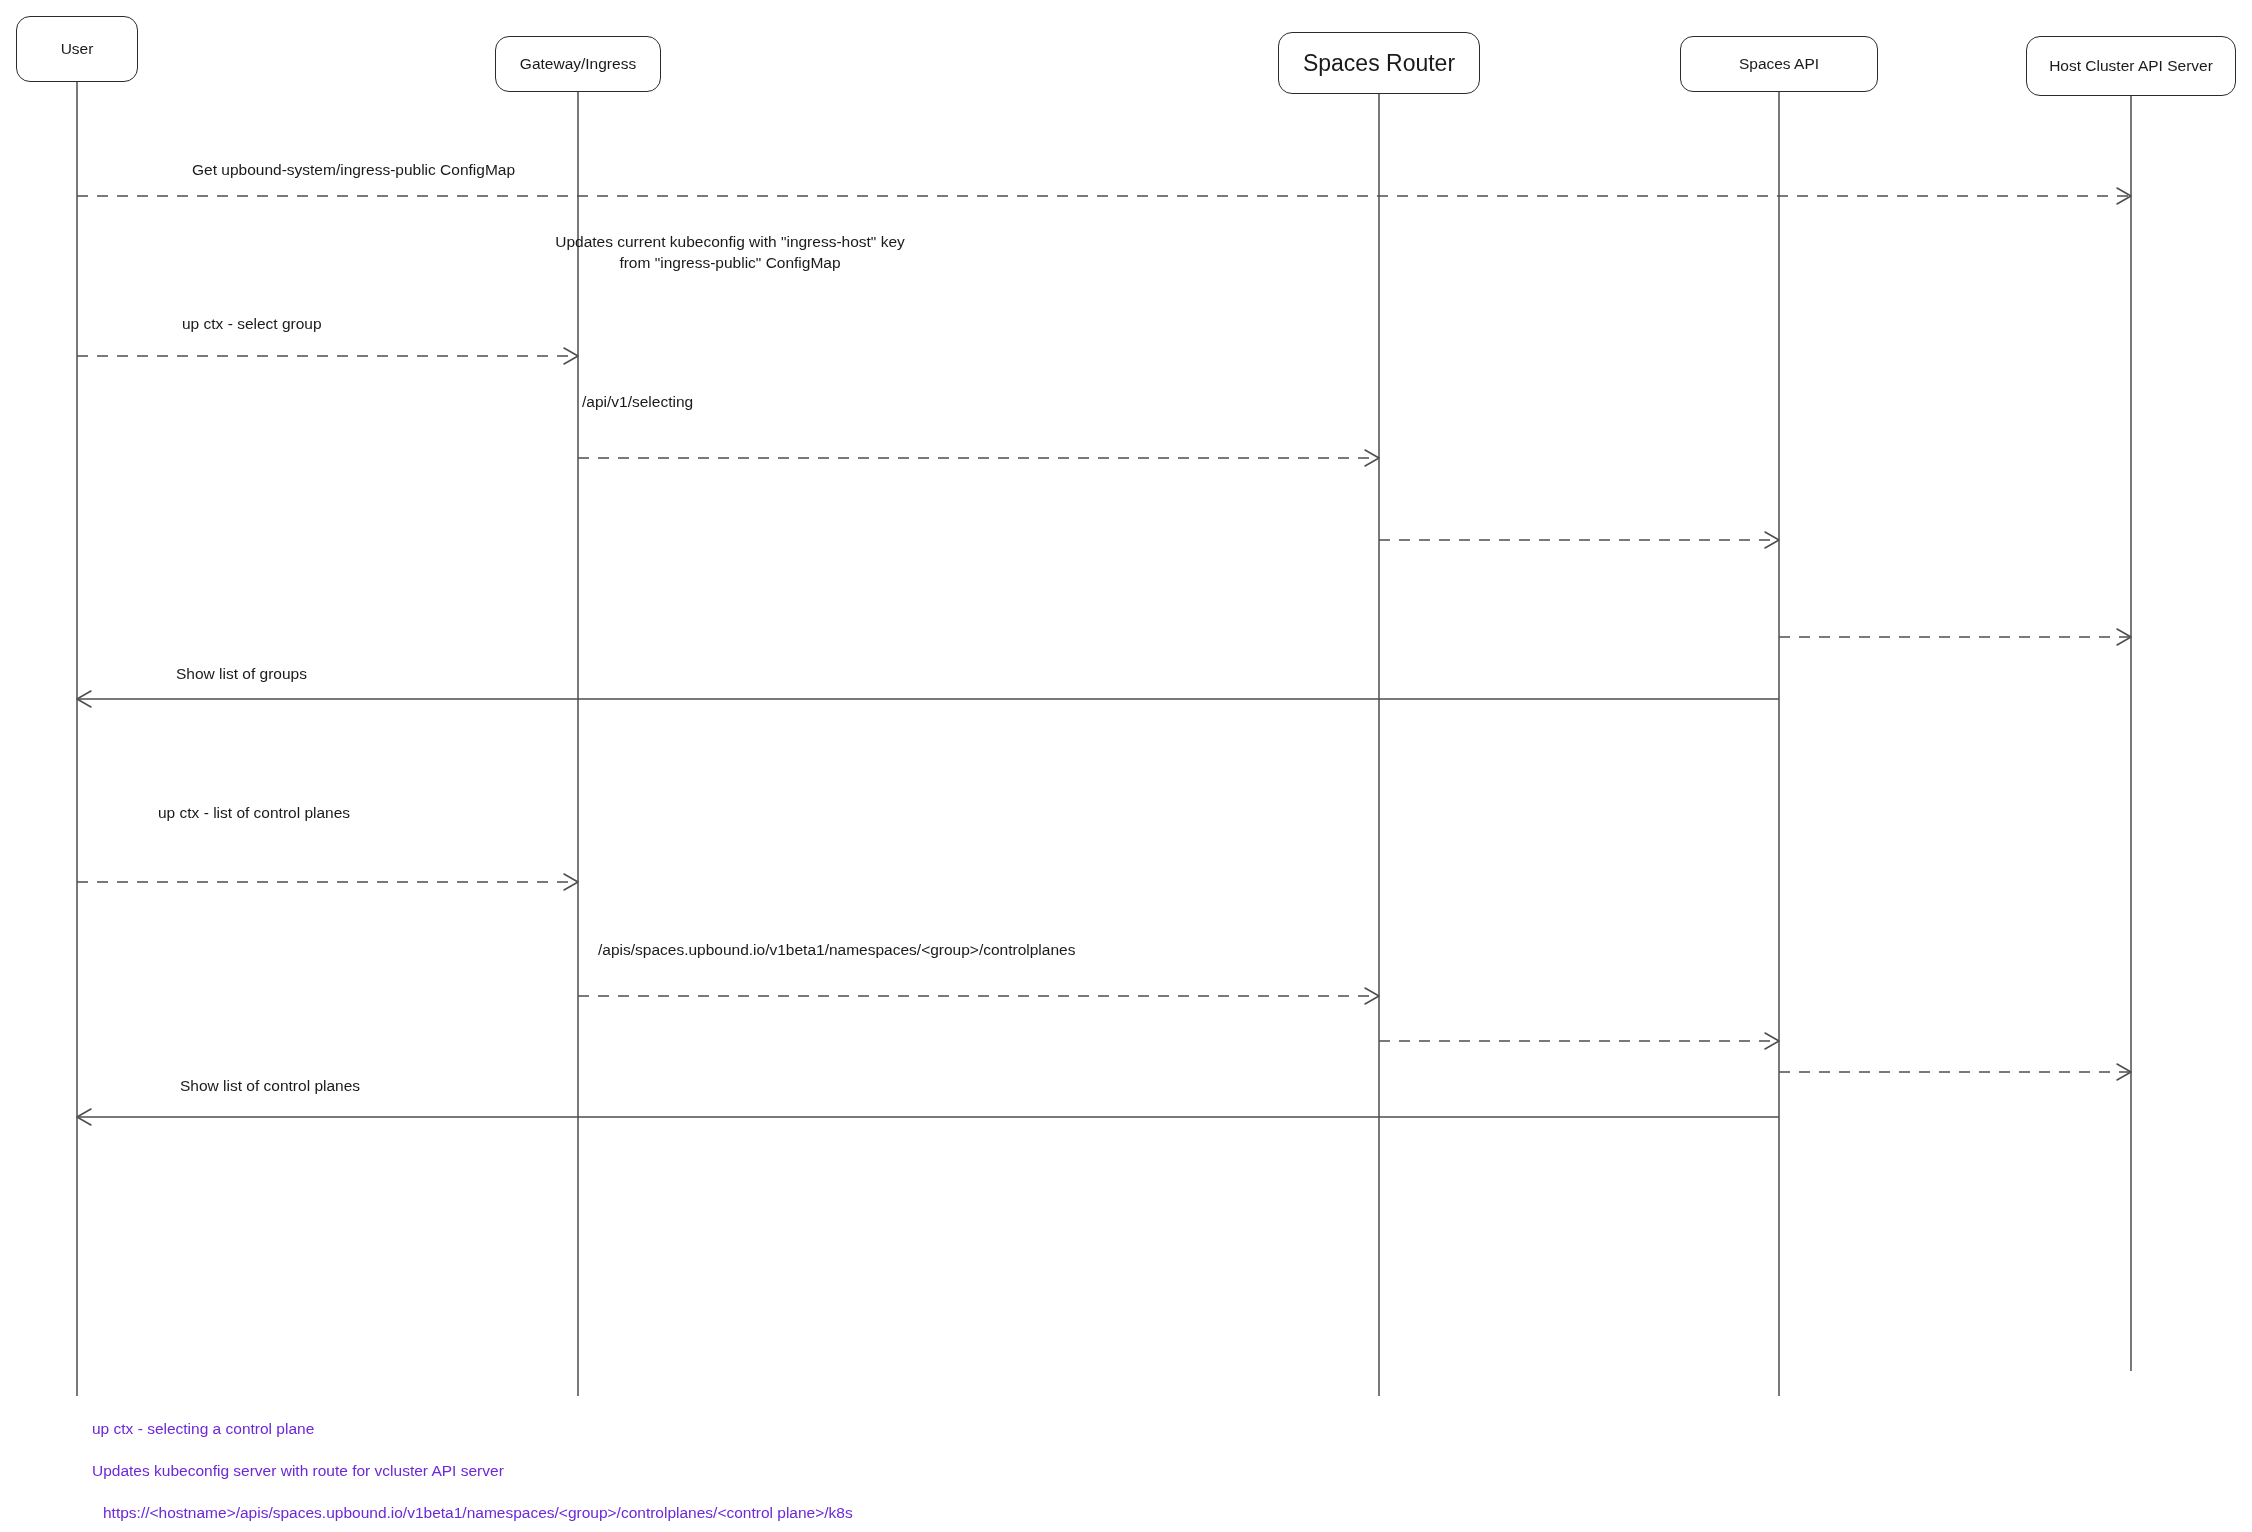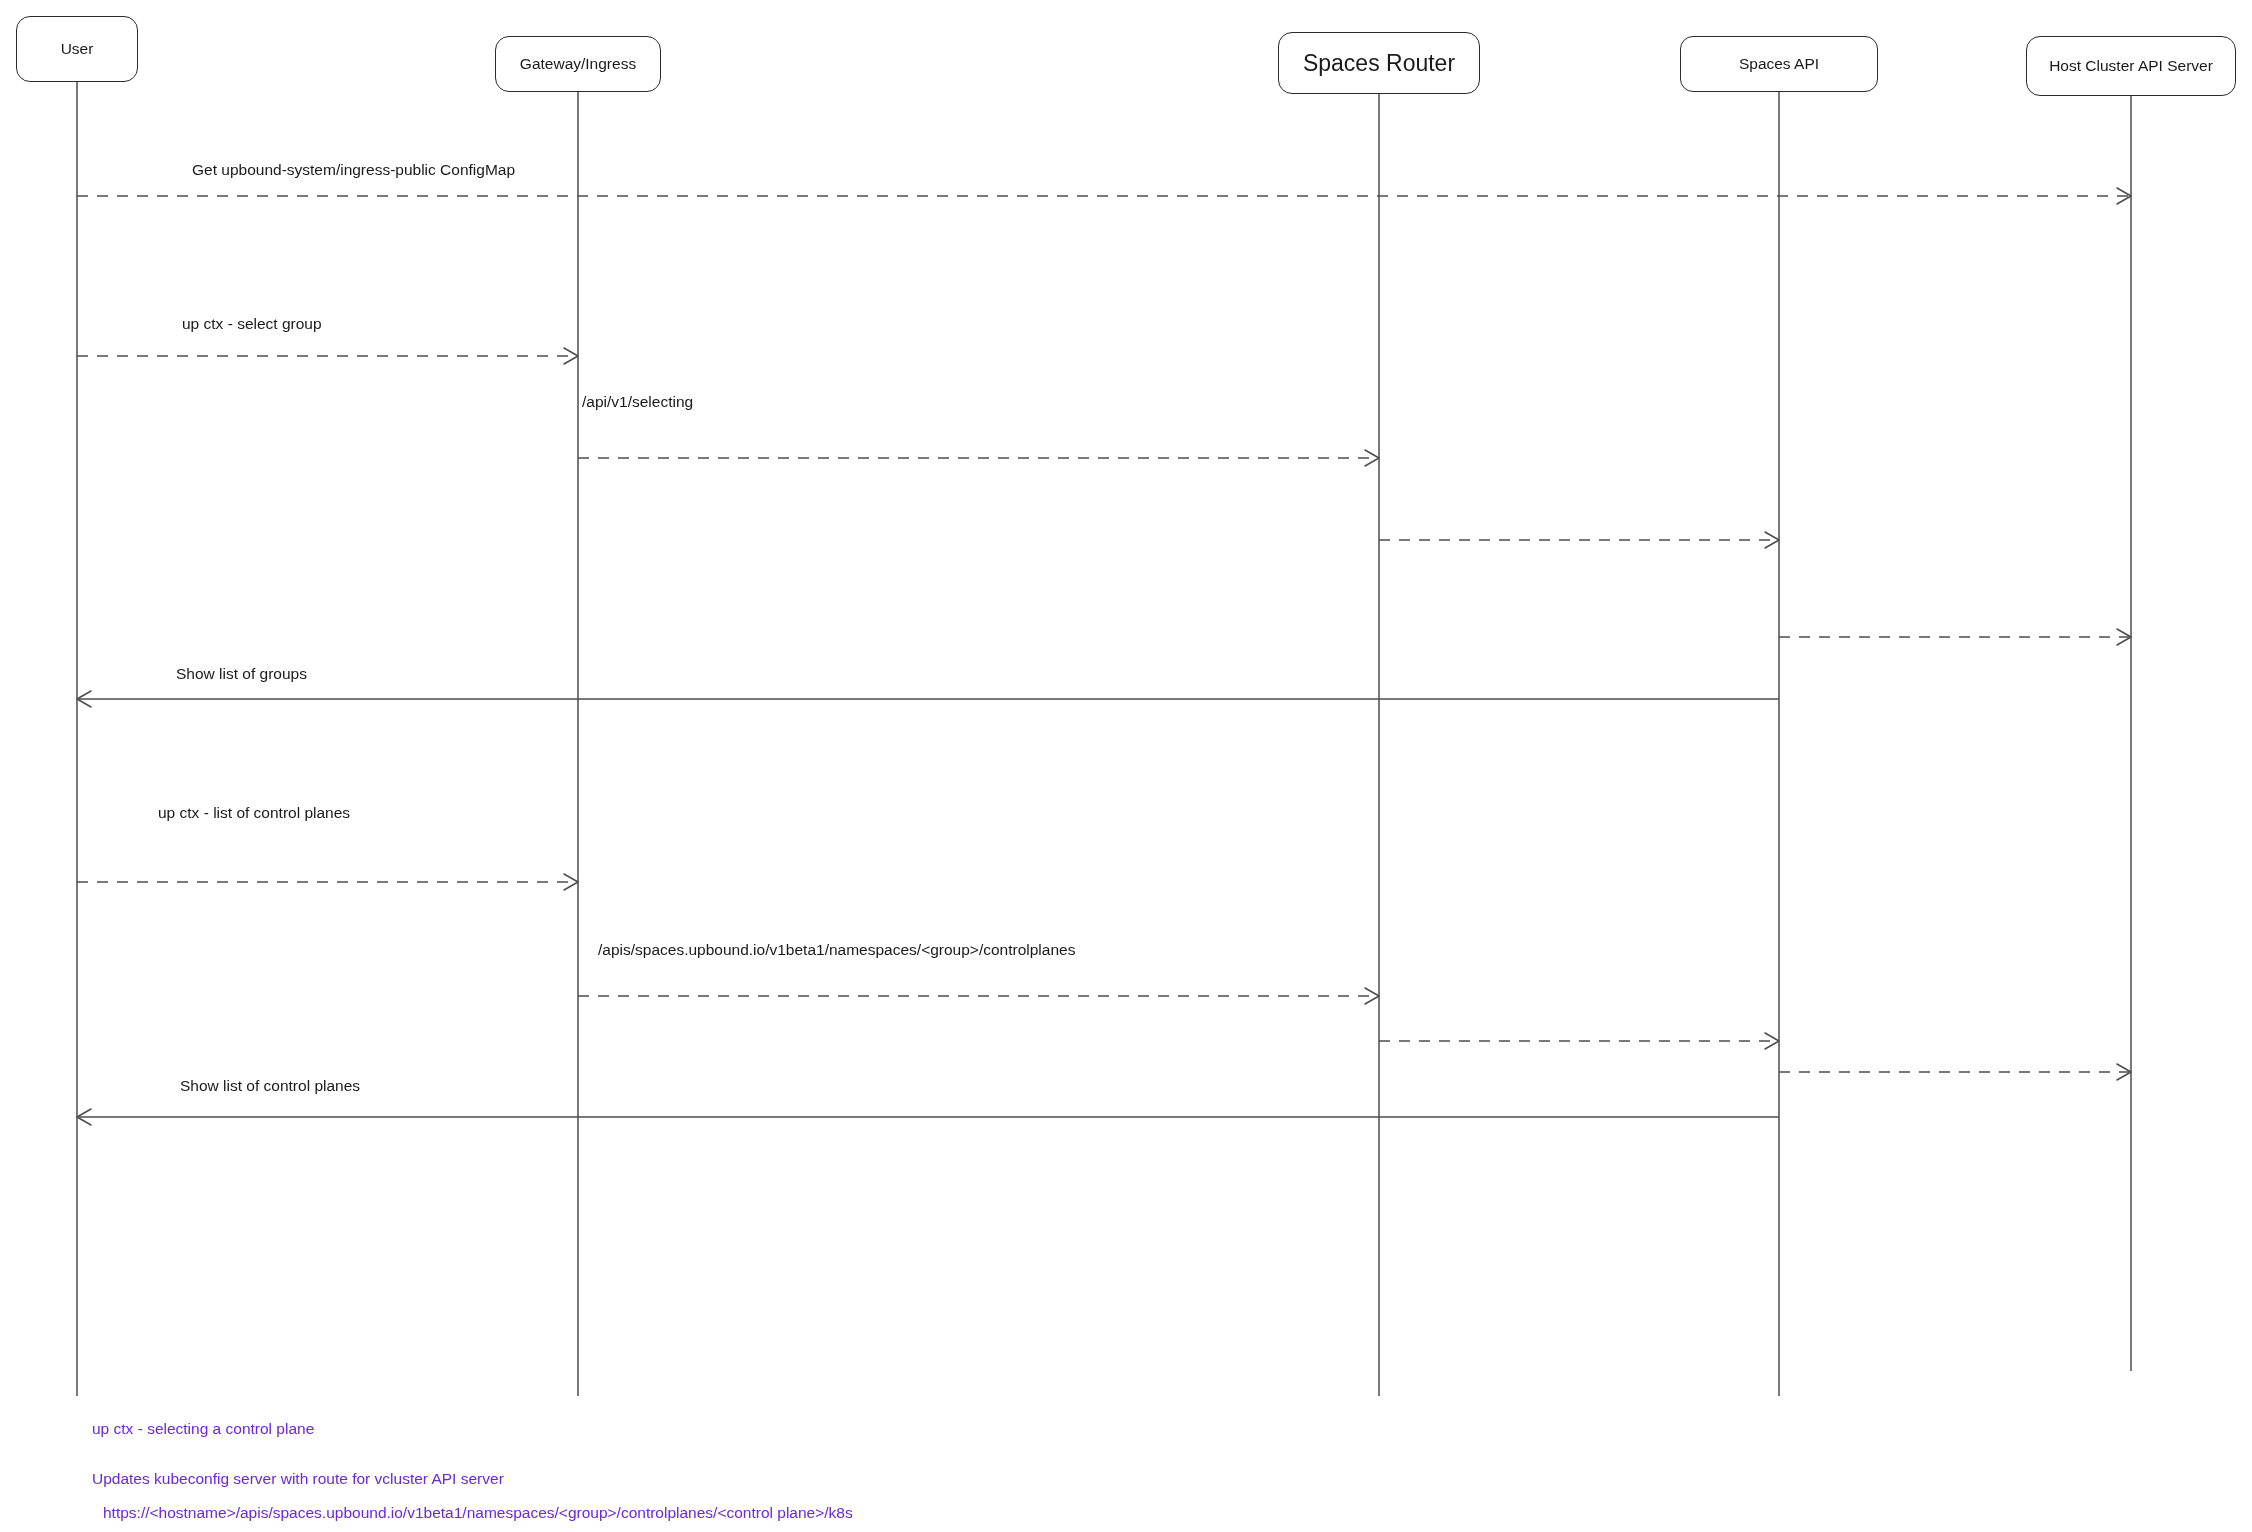--- a/index.html
+++ b/index.html
@@ -112,24 +112,26 @@
     <span class="actor-label">Spaces Router</span>
   </div>
   <div class="actor-box" id="actor-3" style="left:1680px; top:36px; width:198px; height:56px; font-size:15.5px;border-radius:13px;">
     <span class="actor-label">Spaces API</span>
   </div>
   <div class="actor-box" id="actor-4" style="left:2026px; top:36px; width:210px; height:60px; font-size:15.5px;">
     <span class="actor-label">Host Cluster API Server</span>
   </div>
 
   <div class="msg-label" style="left:192px; top:160px;">Get upbound-system/ingress-public ConfigMap</div>
+  <div class="msg-label center" style="left:730px; top:232px; transform:translateX(-50%);">Updates current kubeconfig with "ingress-host" key
+from "ingress-public" ConfigMap</div>
   <div class="msg-label" style="left:182px; top:314px;">up ctx - select group</div>
   <div class="msg-label" style="left:582px; top:392px;">/api/v1/selecting</div>
   <div class="msg-label" style="left:176px; top:664px;">Show list of groups</div>
   <div class="msg-label" style="left:158px; top:803px;">up ctx - list of control planes</div>
   <div class="msg-label" style="left:598px; top:940px;">/apis/spaces.upbound.io/v1beta1/namespaces/&lt;group&gt;/controlplanes</div>
   <div class="msg-label" style="left:180px; top:1076px;">Show list of control planes</div>
 
   <div class="note-line" style="left:92px; top:1420px;">up ctx - selecting a control plane</div>
-  <div class="note-line" style="left:92px; top:1462px;margin-top:8px;">Updates kubeconfig server with route for vcluster API server</div>
+  <div class="note-line" style="left:92px; top:1462px;">Updates kubeconfig server with route for vcluster API server</div>
   <div class="note-line" style="left:92px; top:1504px;margin-left:11px;">https://&lt;hostname&gt;/apis/spaces.upbound.io/v1beta1/namespaces/&lt;group&gt;/controlplanes/&lt;control plane&gt;/k8s</div>
 
 </div>
 
 </body></html>

